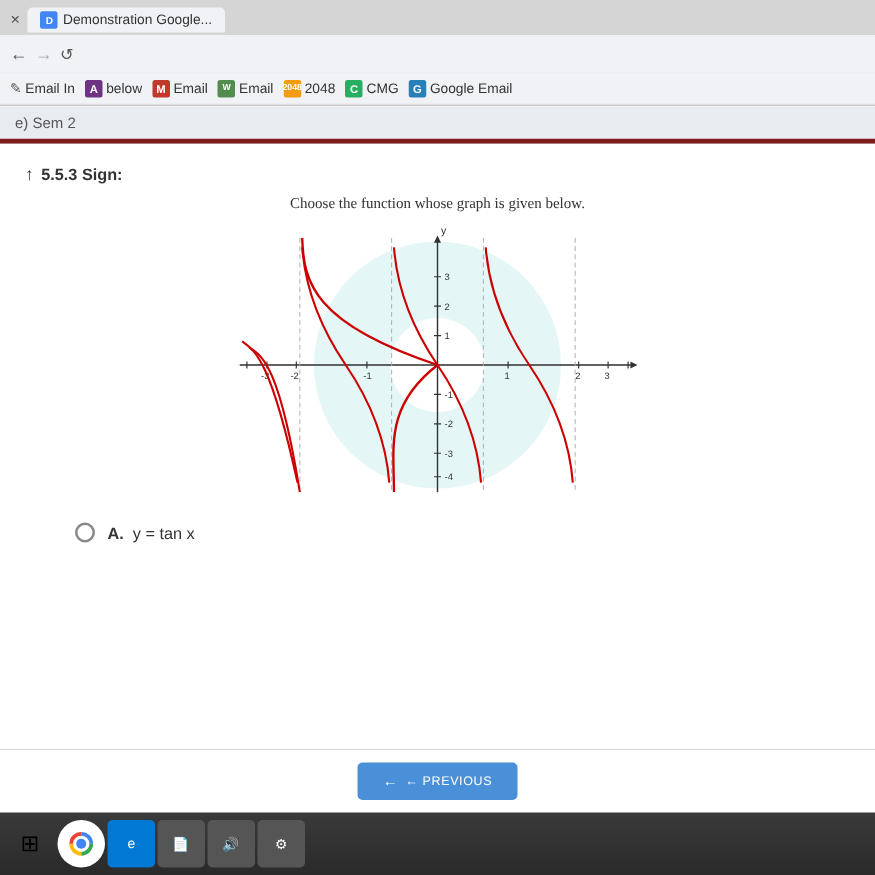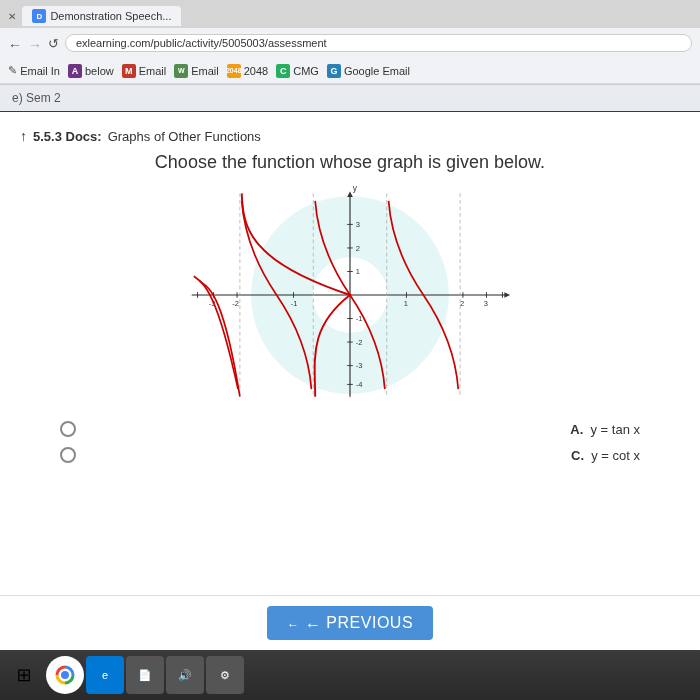--- a/index.html
+++ b/index.html
@@ -109,42 +109,43 @@
       background: white;
       height: calc(700px - 84px - 50px);
       overflow: hidden;
     }
 
     .breadcrumb-bar {
       background: #e8ecf0;
       padding: 6px 12px;
       font-size: 12px;
       color: #555;
-      border-bottom: 1px solid #7f1d1d;
+      border-bottom: 4px solid #7f1d1d;
     }
 
     .quiz-container {
       padding: 16px 20px;
       background: white;
     }
 
     .quiz-header {
       font-size: 13px;
       color: #333;
       margin-bottom: 8px;
       display: flex;
       align-items: center;
       gap: 6px;
     }
 
     .quiz-question {
-      font-size: 18px;
+      font-size: 12px;
       color: #333;
       margin-bottom: 12px;
       text-align: center;
+      font-family: Liberation Serif, serif;
     }
 
     
     .graph-wrapper {
       display: flex;
       justify-content: center;
       margin: 8px 0 16px;
     }
 
     .graph-container {
@@ -166,21 +167,20 @@
       padding: 0 40px;
       margin-top: 10px;
     }
 
     .choice-item {
       display: flex;
       align-items: center;
       gap: 10px;
       font-size: 13px;
       color: #333;
-      justify-content: space-between;
     }
 
     .radio-circle {
       width: 16px;
       height: 16px;
       border: 2px solid #888;
       border-radius: 50%;
       flex-shrink: 0;
       background: white;
     }
@@ -236,31 +236,28 @@
     .tb-win { background: transparent; }
   </style>
 </head>
 <body>
 
 <div class="browser-top">
   <div class="tab-bar">
     <span class="tab-close">✕</span>
     <div class="tab-active">
       <span class="tab-icon">D</span>
-      <span>Demonstration Speech...</span>
+      <span>Demonstration Google...</span>
     </div>
   </div>
 
   <div class="address-bar">
     <span style="font-size:14px;color:#555;">←</span>
     <span style="font-size:14px;color:#aaa;">→</span>
     <span style="font-size:13px;color:#555;">↺</span>
-    <div class="address-input">
-      <span>exlearning.com/public/activity/5005003/assessment</span>
-    </div>
   </div>
 
   <div class="bookmarks-bar">
     <div class="bookmark-item">
       <span style="font-size:11px;color:#555;">✎</span>
       <span>Email In</span>
     </div>
     <div class="bookmark-item">
       <span class="bookmark-icon bk-apex">A</span>
       <span>below</span>
@@ -289,22 +286,21 @@
 </div>
 
 <div class="page-content">
   <div class="breadcrumb-bar">
     <span>e) Sem 2</span>
   </div>
 
   <div class="quiz-container">
     <div class="quiz-header">
       <span style="font-size:14px;">↑</span>
-      <strong>5.5.3 Docs:</strong>
-      <span>Graphs of Other Functions</span>
+      <strong>5.5.3 Sign:</strong>
     </div>
 
     <div class="quiz-question">Choose the function whose graph is given below.</div>
 
     <div class="graph-wrapper">
       <div class="graph-container">
         <svg class="graph-svg" viewBox="-70 -110 340 220" xmlns="http://www.w3.org/2000/svg">
 
           <g opacity="0.1">
             <circle cx="100" cy="0" r="60" fill="none" stroke="#00aaaa" stroke-width="40"></circle>
@@ -371,32 +367,28 @@
           <path d="M -66,-20 C -55,-12 -42,-5 -19,100" fill="none" stroke="#cc0000" stroke-width="1.8" clip-path="url(#leftclip)"></path>
         </svg>
       </div>
     </div>
 
     <div class="choices">
       <div class="choice-item">
         <div class="radio-circle"></div>
         <span><strong>A.</strong>&nbsp;&nbsp;y = tan x</span>
       </div>
-      <div class="choice-item">
-        <div class="radio-circle"></div>
-        <span><strong>C.</strong>&nbsp;&nbsp;y = cot x</span>
-      </div>
     </div>
   </div>
 </div>
 
 <div class="bottom-bar">
   <button class="prev-button">
     <span>←</span>
-    <span style="font-size:16px;letter-spacing:0.5px;">← PREVIOUS</span>
+    <span style="font-size:10px;letter-spacing:0.5px;">← PREVIOUS</span>
   </button>
 </div>
 
 <div class="taskbar">
   <div class="taskbar-icon tb-win" style="font-size:18px;">⊞</div>
   <div class="taskbar-icon" style="background:white;border-radius:50%;width:38px;height:38px;display:flex;align-items:center;justify-content:center;">
     <svg width="22" height="22" viewBox="0 0 22 22">
       <circle cx="11" cy="11" r="8" fill="none" stroke="#ccc" stroke-width="1"></circle>
       <path d="M11 3 A8 8 0 0 1 19 11" stroke="#4285f4" stroke-width="3" fill="none"></path>
       <path d="M19 11 A8 8 0 0 1 11 19" stroke="#34a853" stroke-width="3" fill="none"></path>

